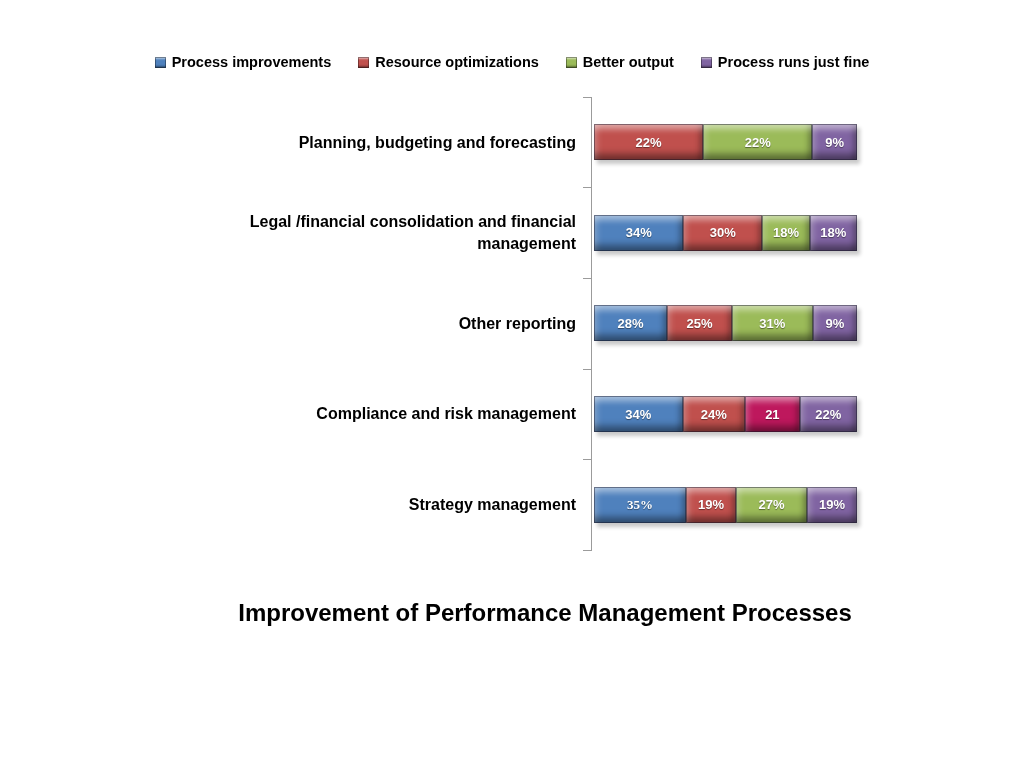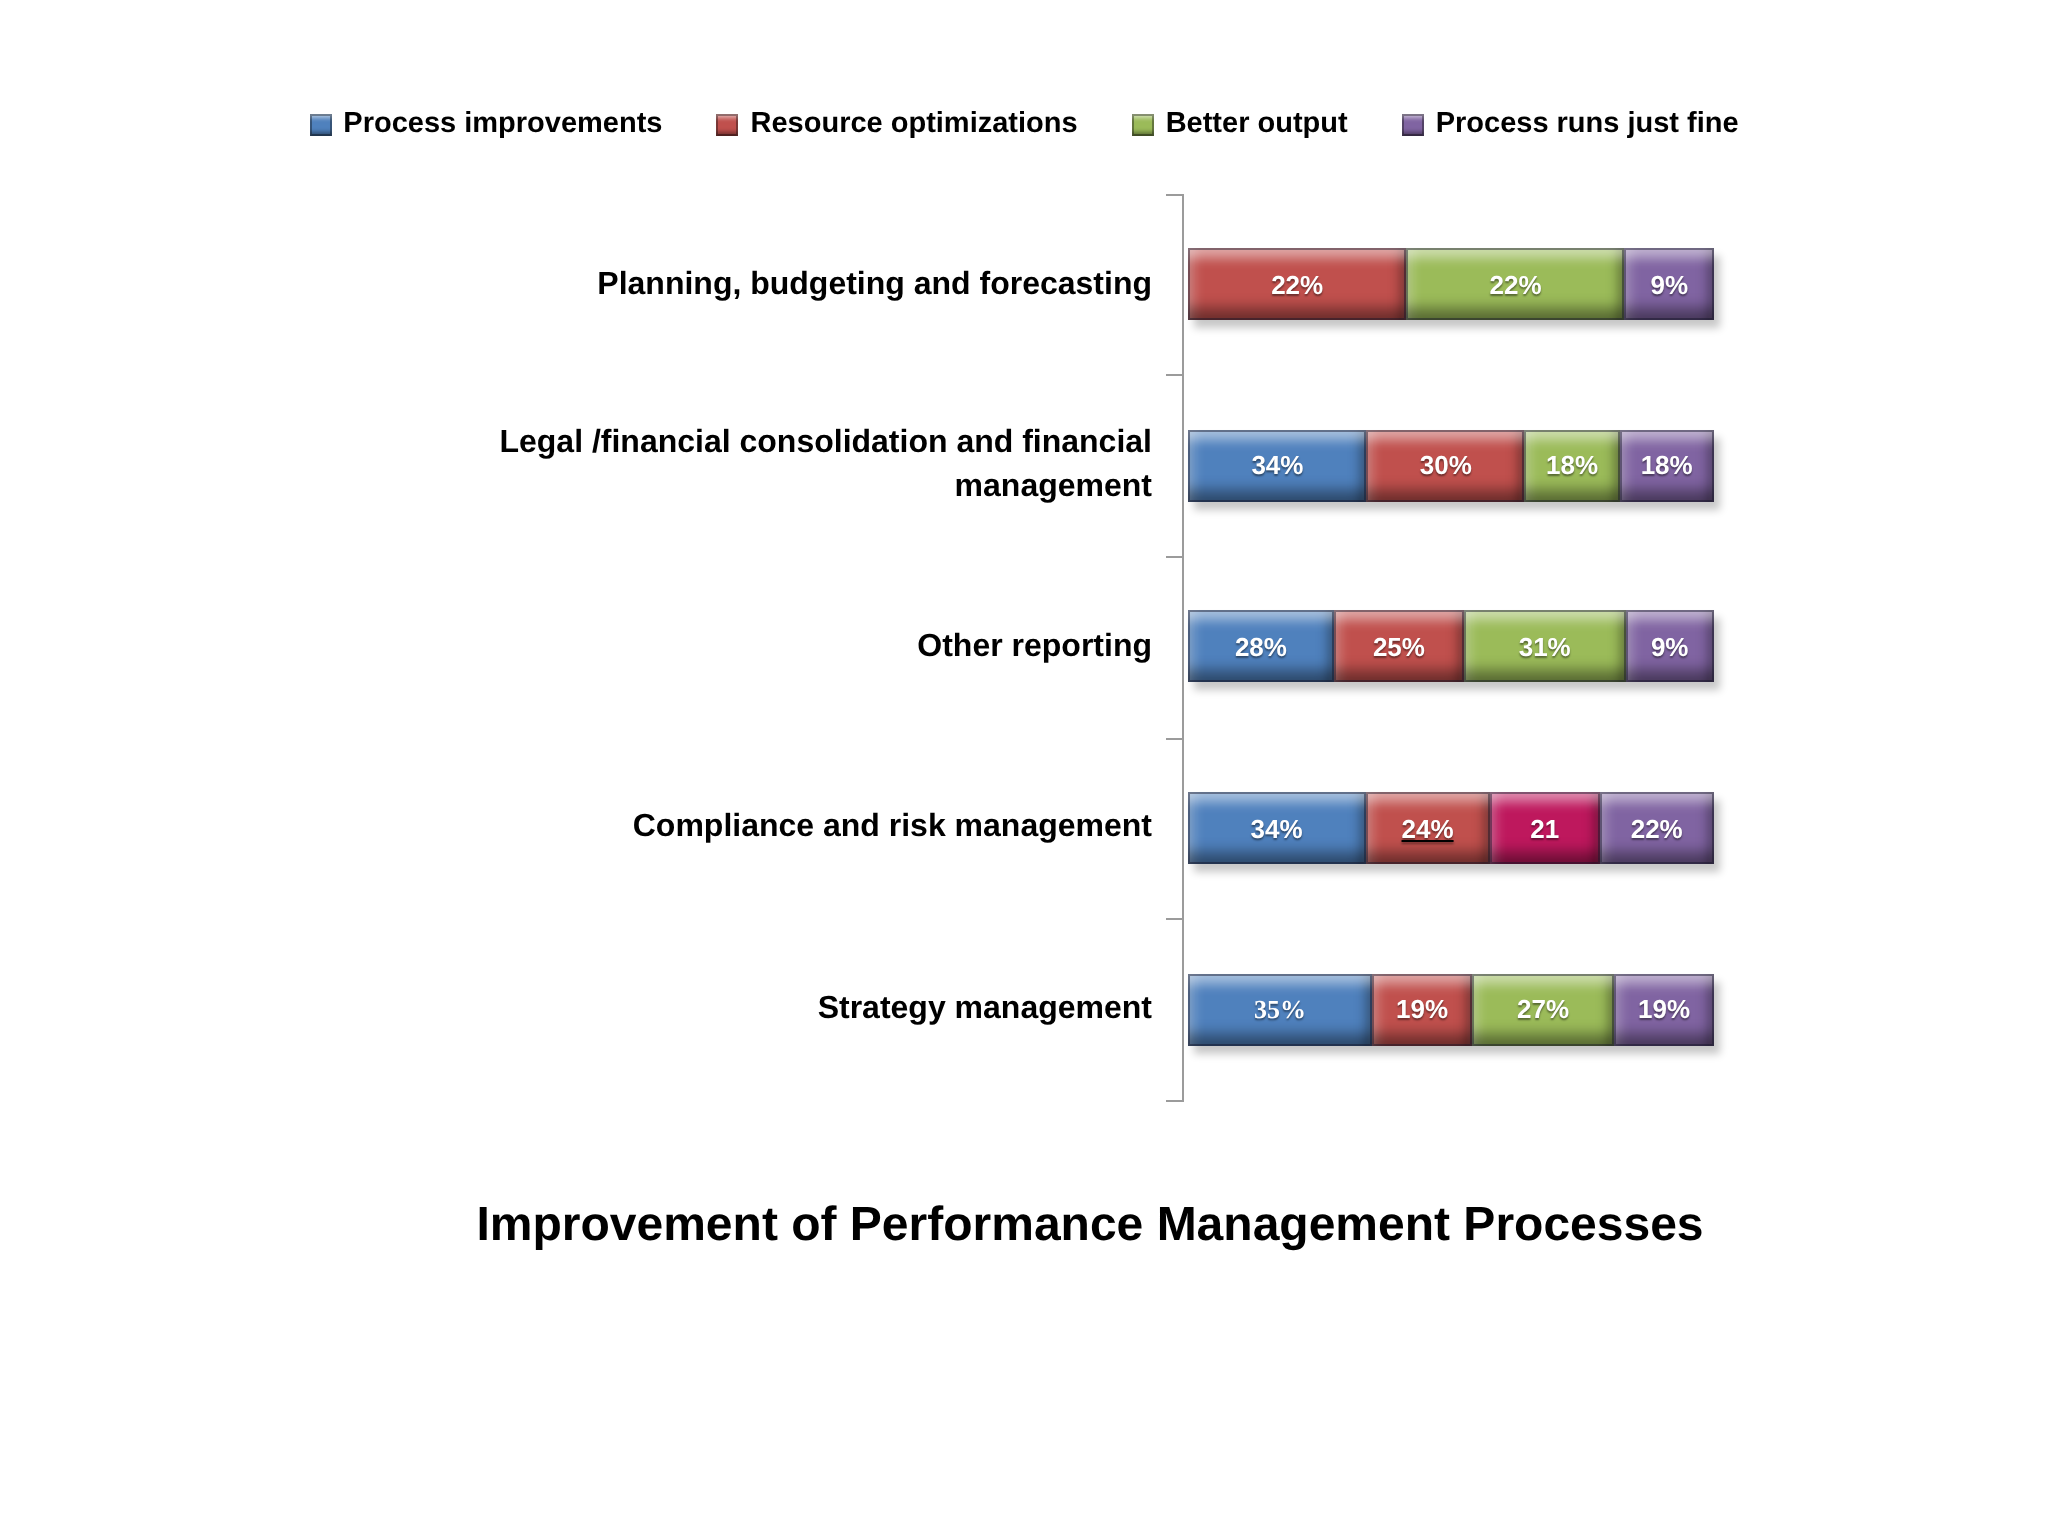--- a/index.html
+++ b/index.html
@@ -148,21 +148,21 @@
           </div>
       </div>
     </div>
 
     <div class="row">
       <div class="row-label">Compliance and risk management</div>
       <div class="row-bar">
         <div class="seg" style="flex-grow: 34; background-color: rgb(79, 129, 189);">
             <span class="seg-label">34%</span>
           </div>
-        <div class="seg" style="flex-grow: 24; background-color: rgb(192, 80, 77); text-decoration: underline;">
+        <div class="seg" style="flex-grow: 24; background-color: rgb(192, 80, 77);">
             <span class="seg-label">24%</span>
           </div>
         <div class="seg" style="flex-grow: 21; background-color: #be185d;">
             <span class="seg-label">21</span>
           </div>
         <div class="seg" style="flex-grow: 22; background-color: rgb(128, 100, 162);">
             <span class="seg-label">22%</span>
           </div>
       </div>
     </div>

